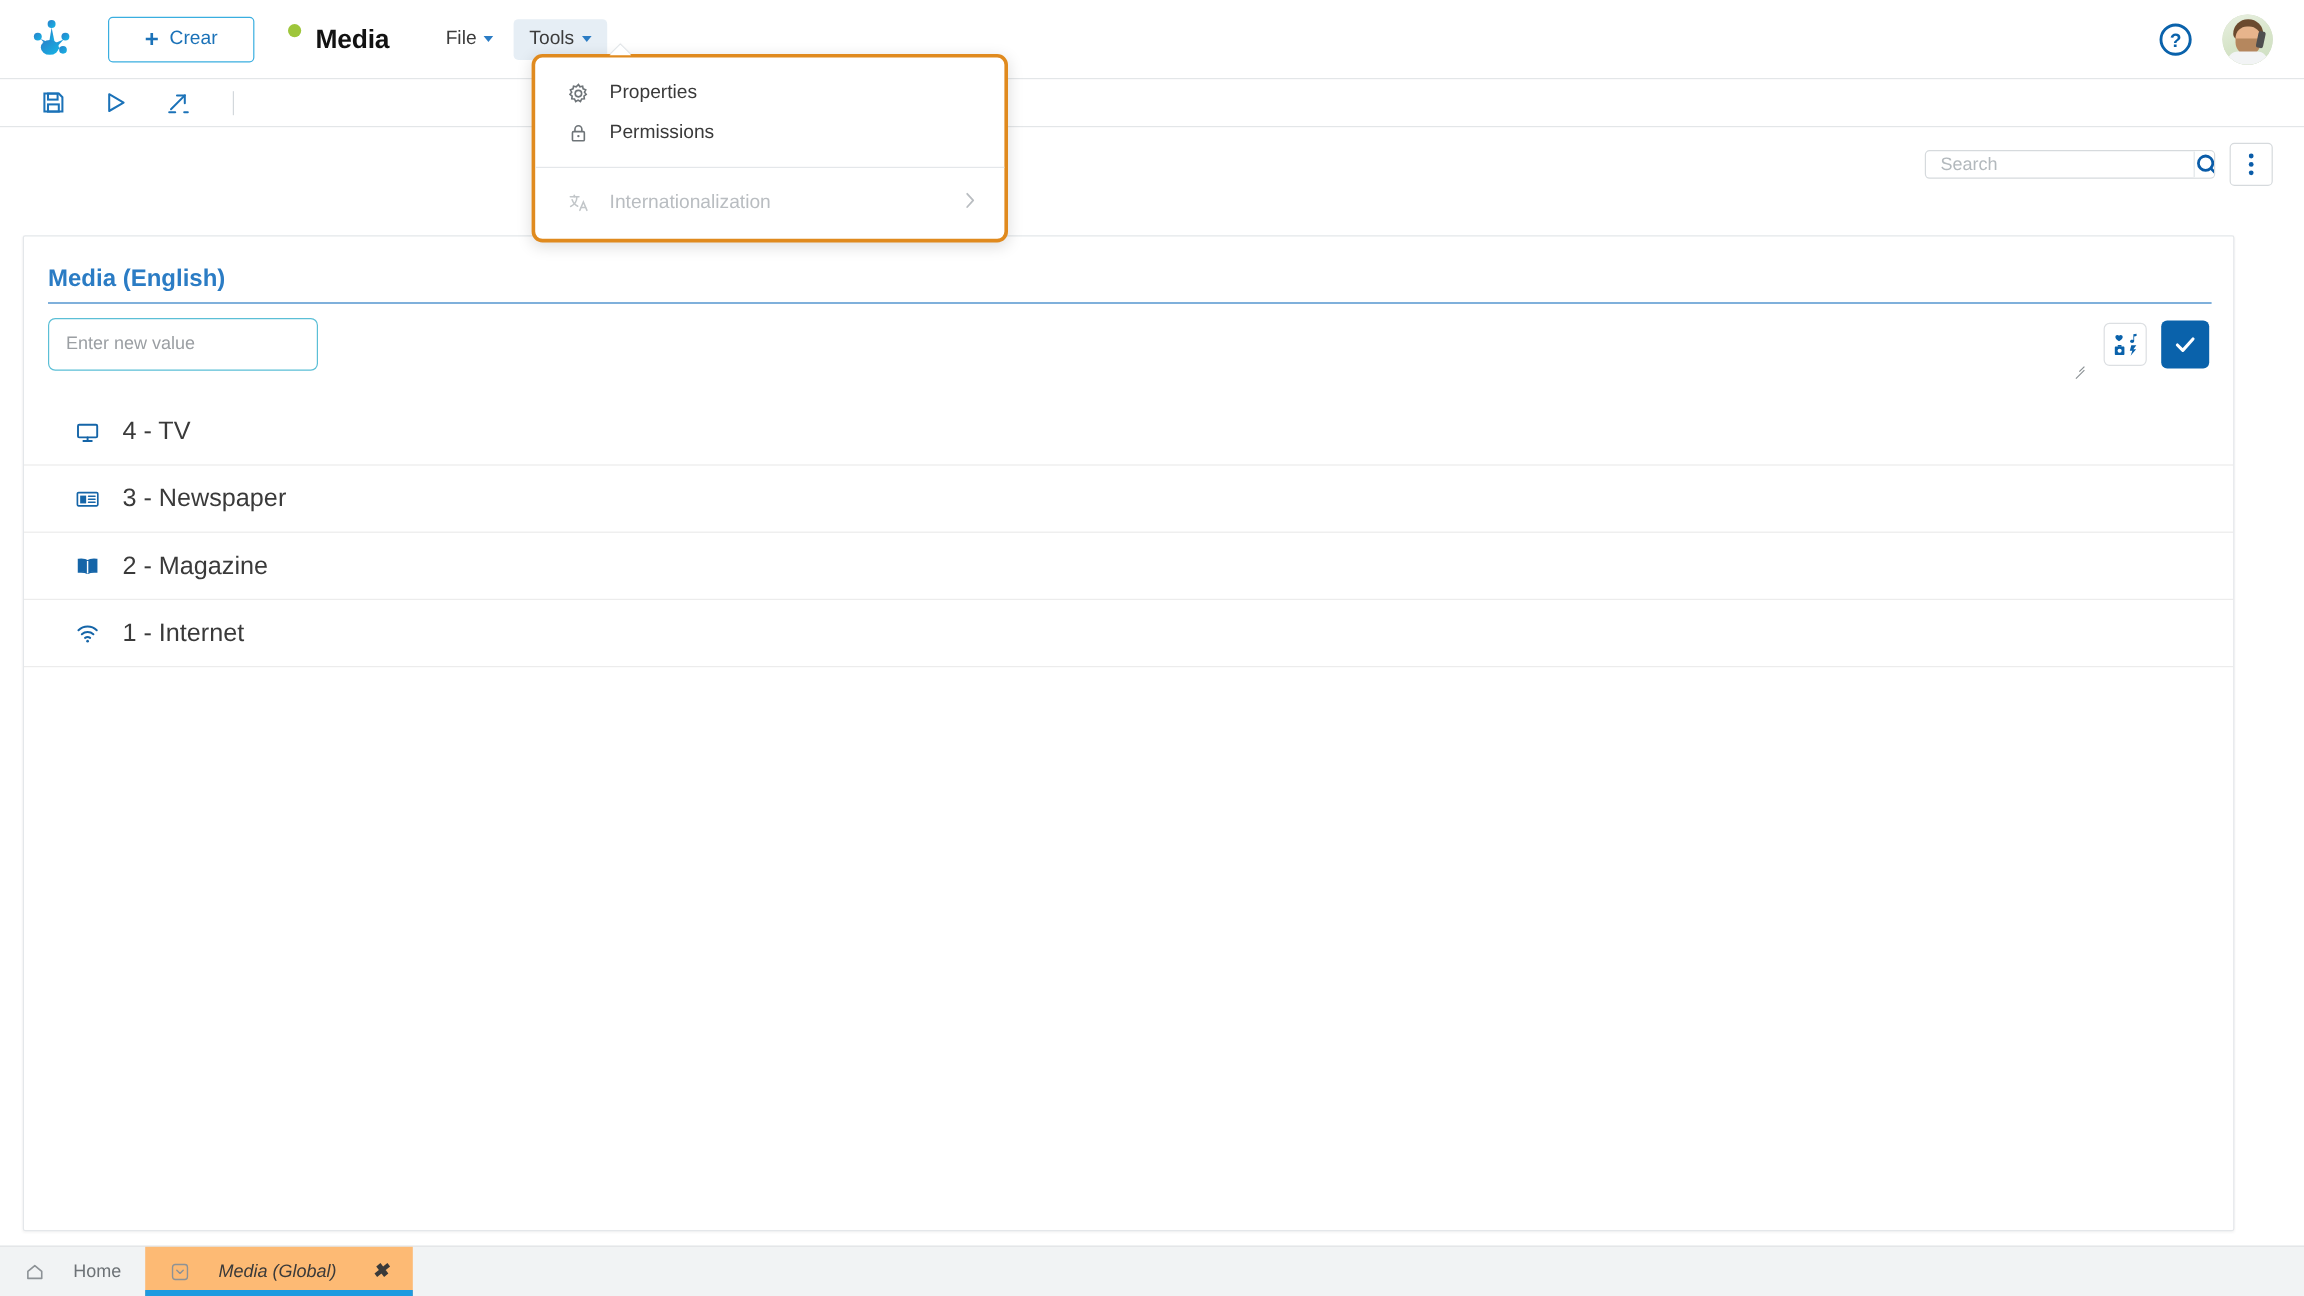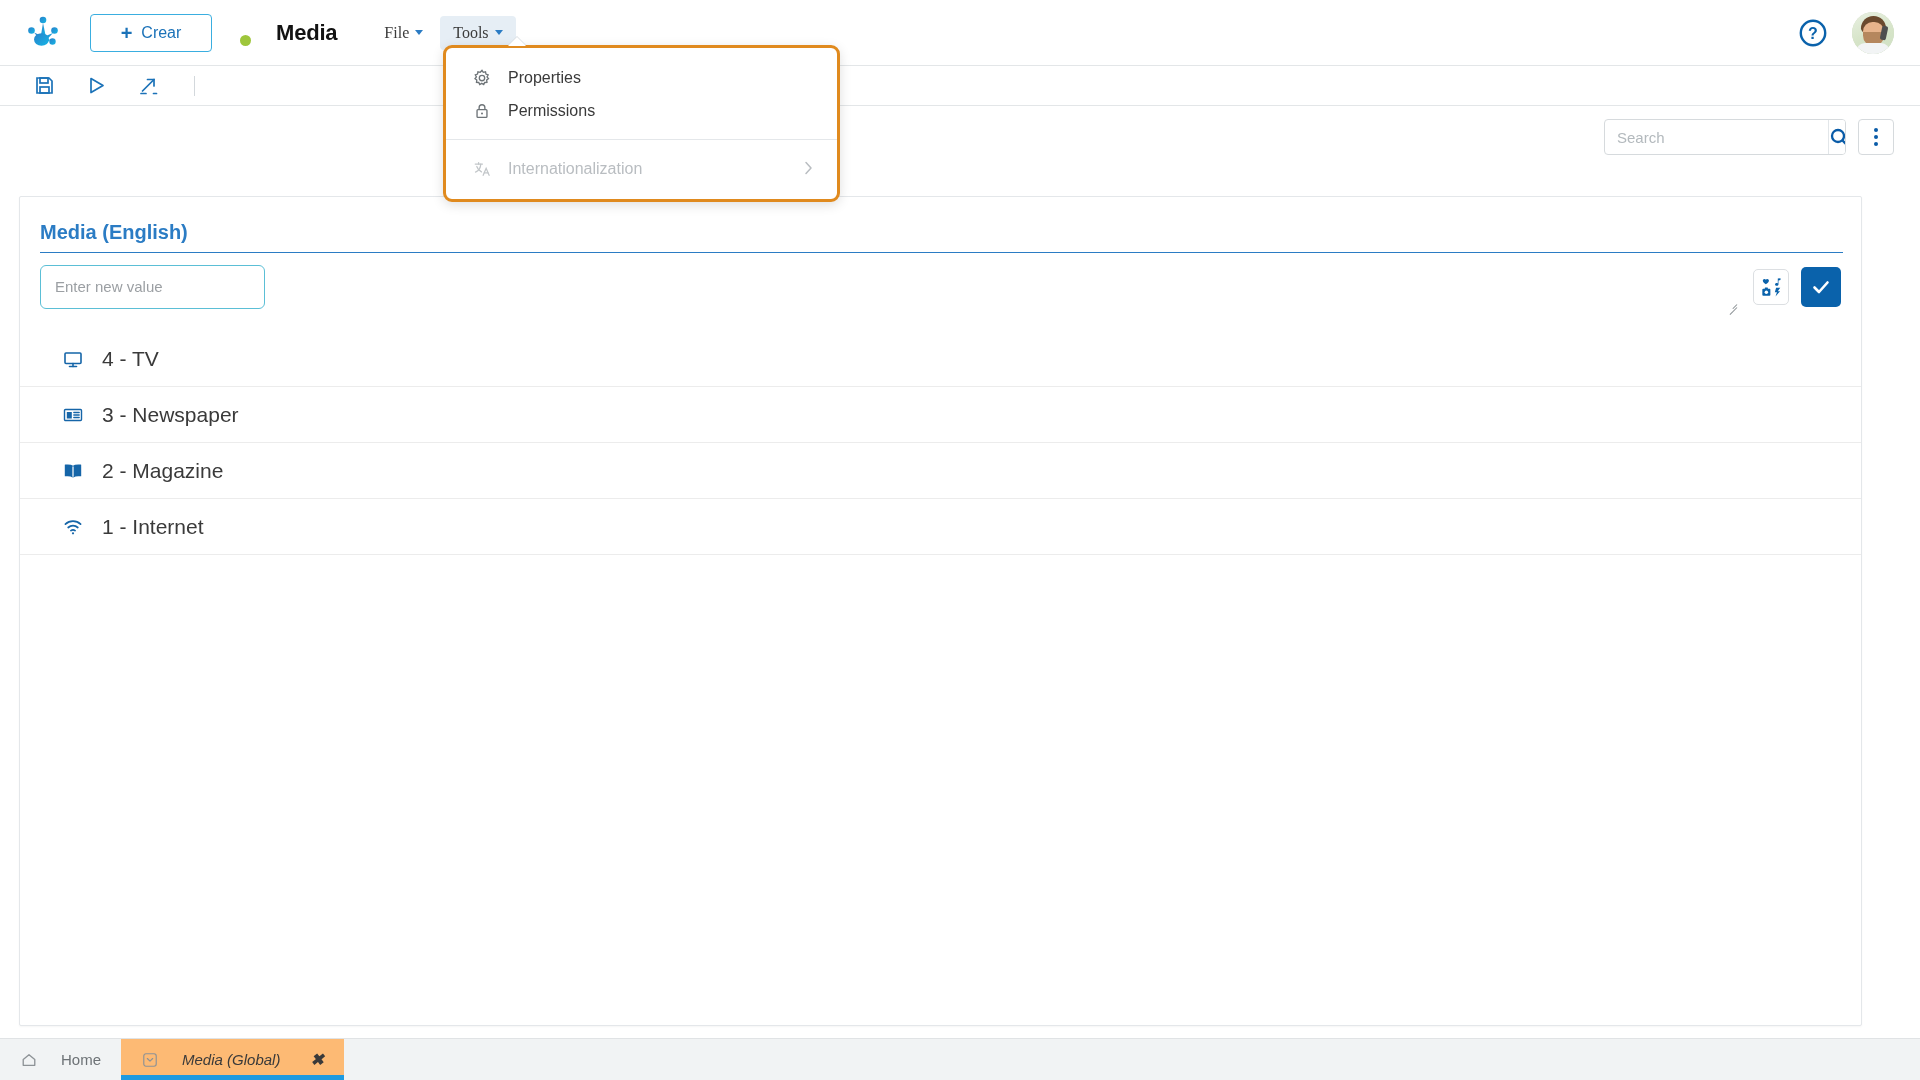--- a/index.html
+++ b/index.html
@@ -40,42 +40,42 @@
     display: flex; align-items: center; justify-content: center;
     gap: 9px;
     cursor: pointer;
     padding: 0 16px;
   }
   .create-btn .plus {
     font-size: 20px; font-weight: bold; line-height: 1; color: #1b72b8;
   }
   .doc-title-wrap {
     margin-left: 28px;
-    display: flex; align-items: flex-end; gap: 25px;
+    display: flex; align-items: flex-start; gap: 12px;
   }
   .status-dot {
     width: 11px; height: 11px; border-radius: 50%;
     background: #9ec63b;
     flex: 0 0 auto;
   }
   .doc-title {
     font-size: 22px; font-weight: bold; color: #121212;
     letter-spacing: -0.2px;
   }
   .menus { margin-left: 34px; display: flex; align-items: center; gap: 4px; }
   .menu-btn {
     height: 34px;
     padding: 0 13px;
     display: flex; align-items: center; gap: 6px;
     font-size: 16px; color: #3c3c3c;
     border-radius: 4px;
     cursor: pointer;
     background: transparent;
     border: none;
-    font-family: Liberation Serif, serif;
+    font-family: Liberation Sans, sans-serif;
   }
   .menu-btn.open { background: #e6eef5; }
   .caret {
     width: 0; height: 0;
     border-left: 4.5px solid transparent;
     border-right: 4.5px solid transparent;
     border-top: 5.5px solid #2b7cc4;
   }
   .topbar-right {
     margin-left: auto;
@@ -121,21 +121,21 @@
   .search-row {
     height: 62px;
     display: flex; align-items: center; justify-content: flex-end;
     padding-right: 26px;
     background: #fff;
   }
   .search-box {
     display: flex; align-items: stretch;
     border: 1px solid #d6dadd;
     border-radius: 4px;
-    height: 36px;
+    height: 24px;
     width: 242px;
     overflow: hidden;
     background: #fff;
   }
   .search-box input {
     border: none; outline: none;
     flex: 1;
     padding: 0 12px;
     font-size: 15px;
     color: #444;

